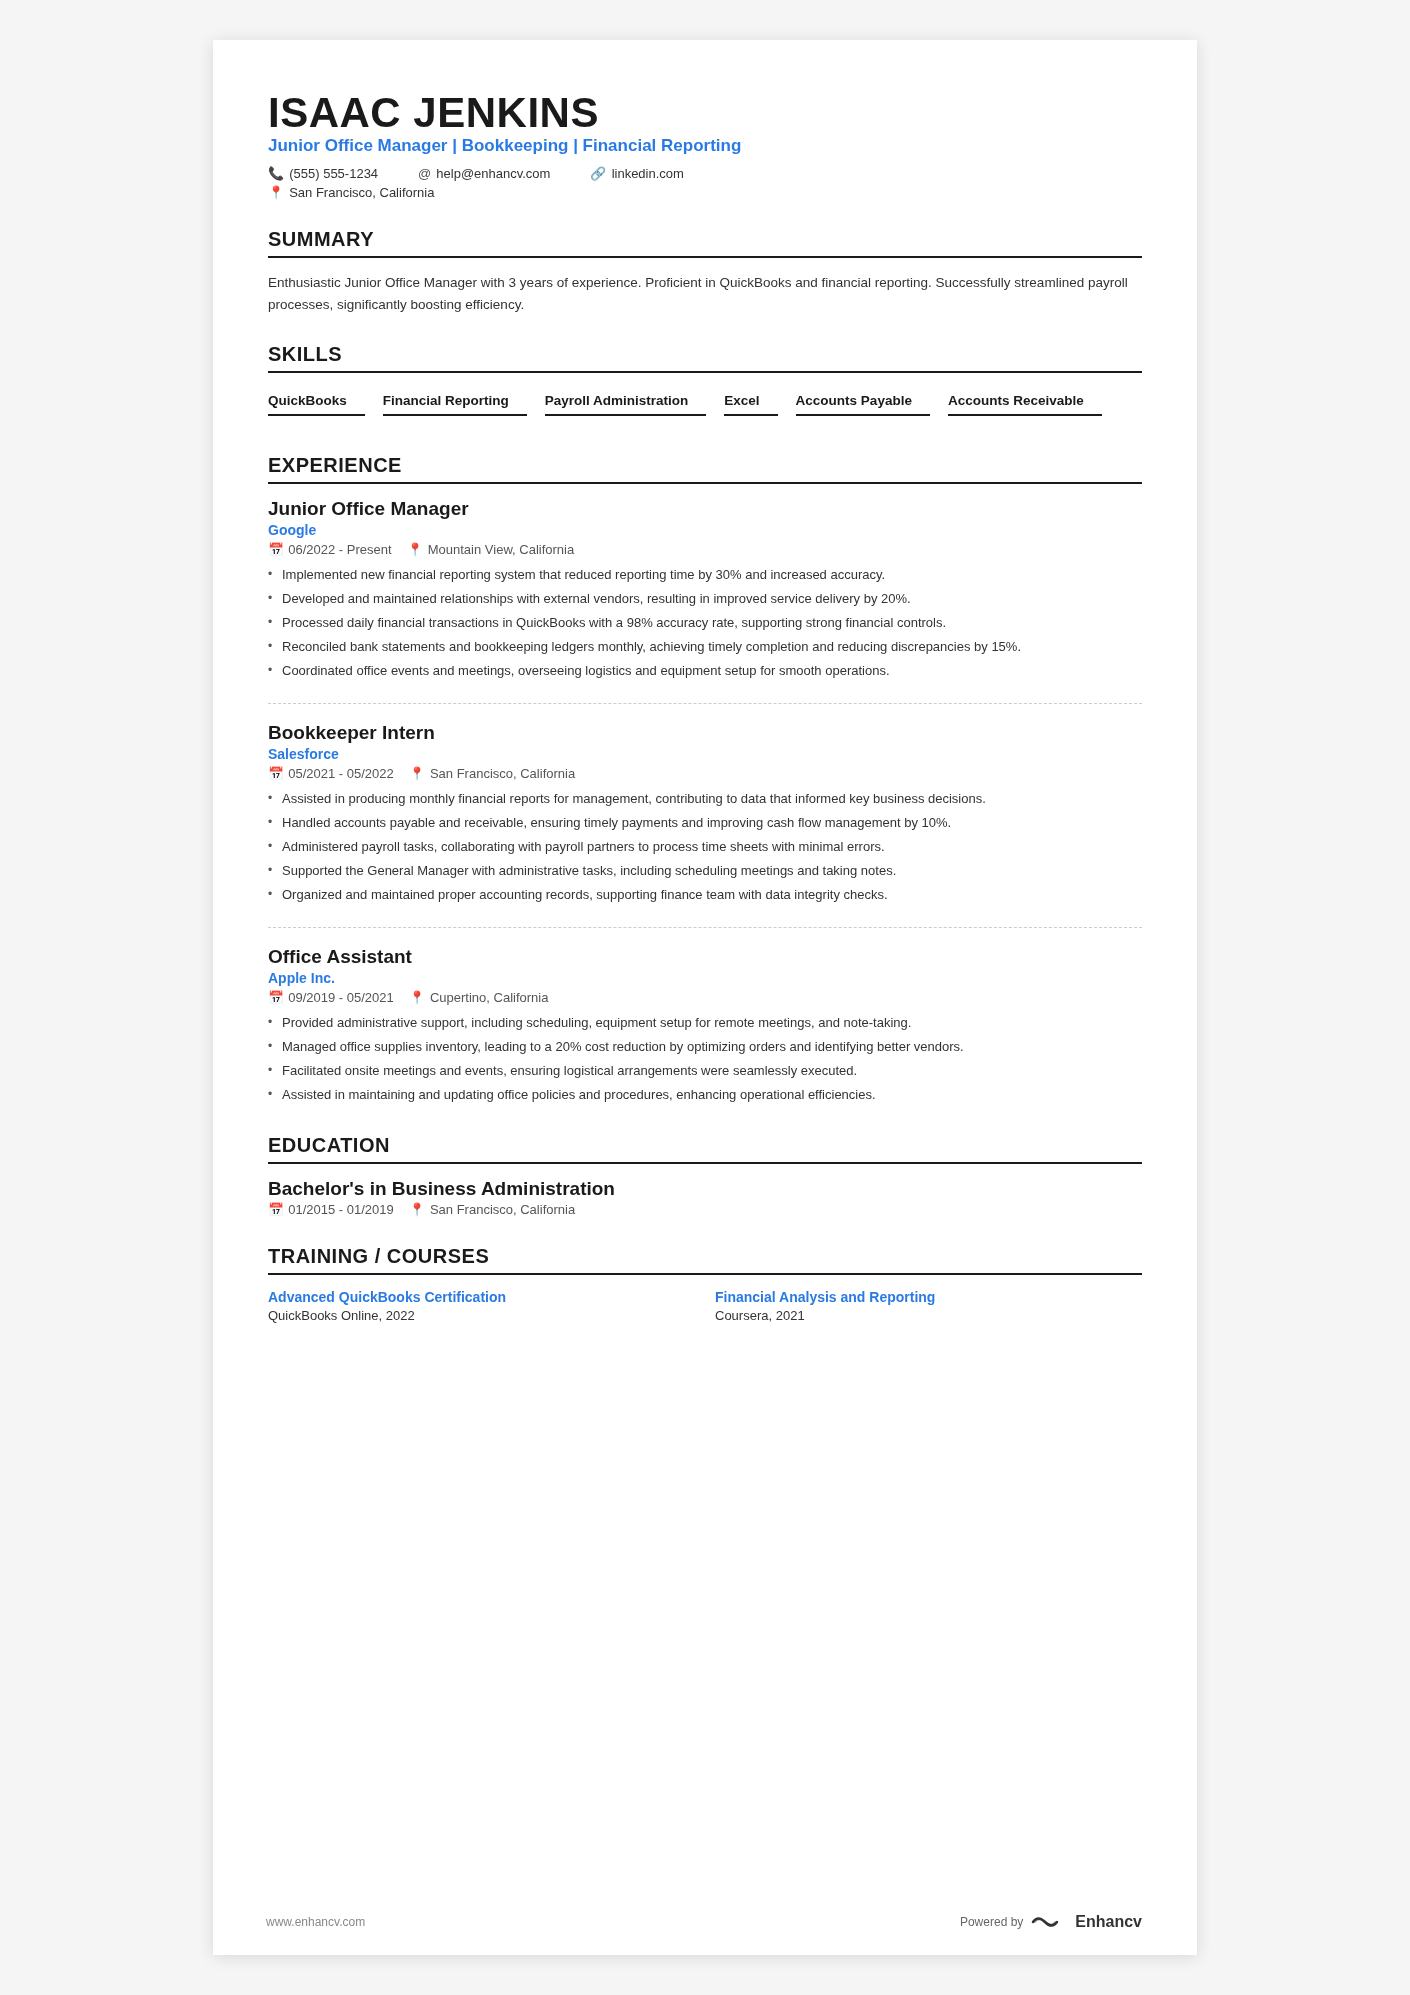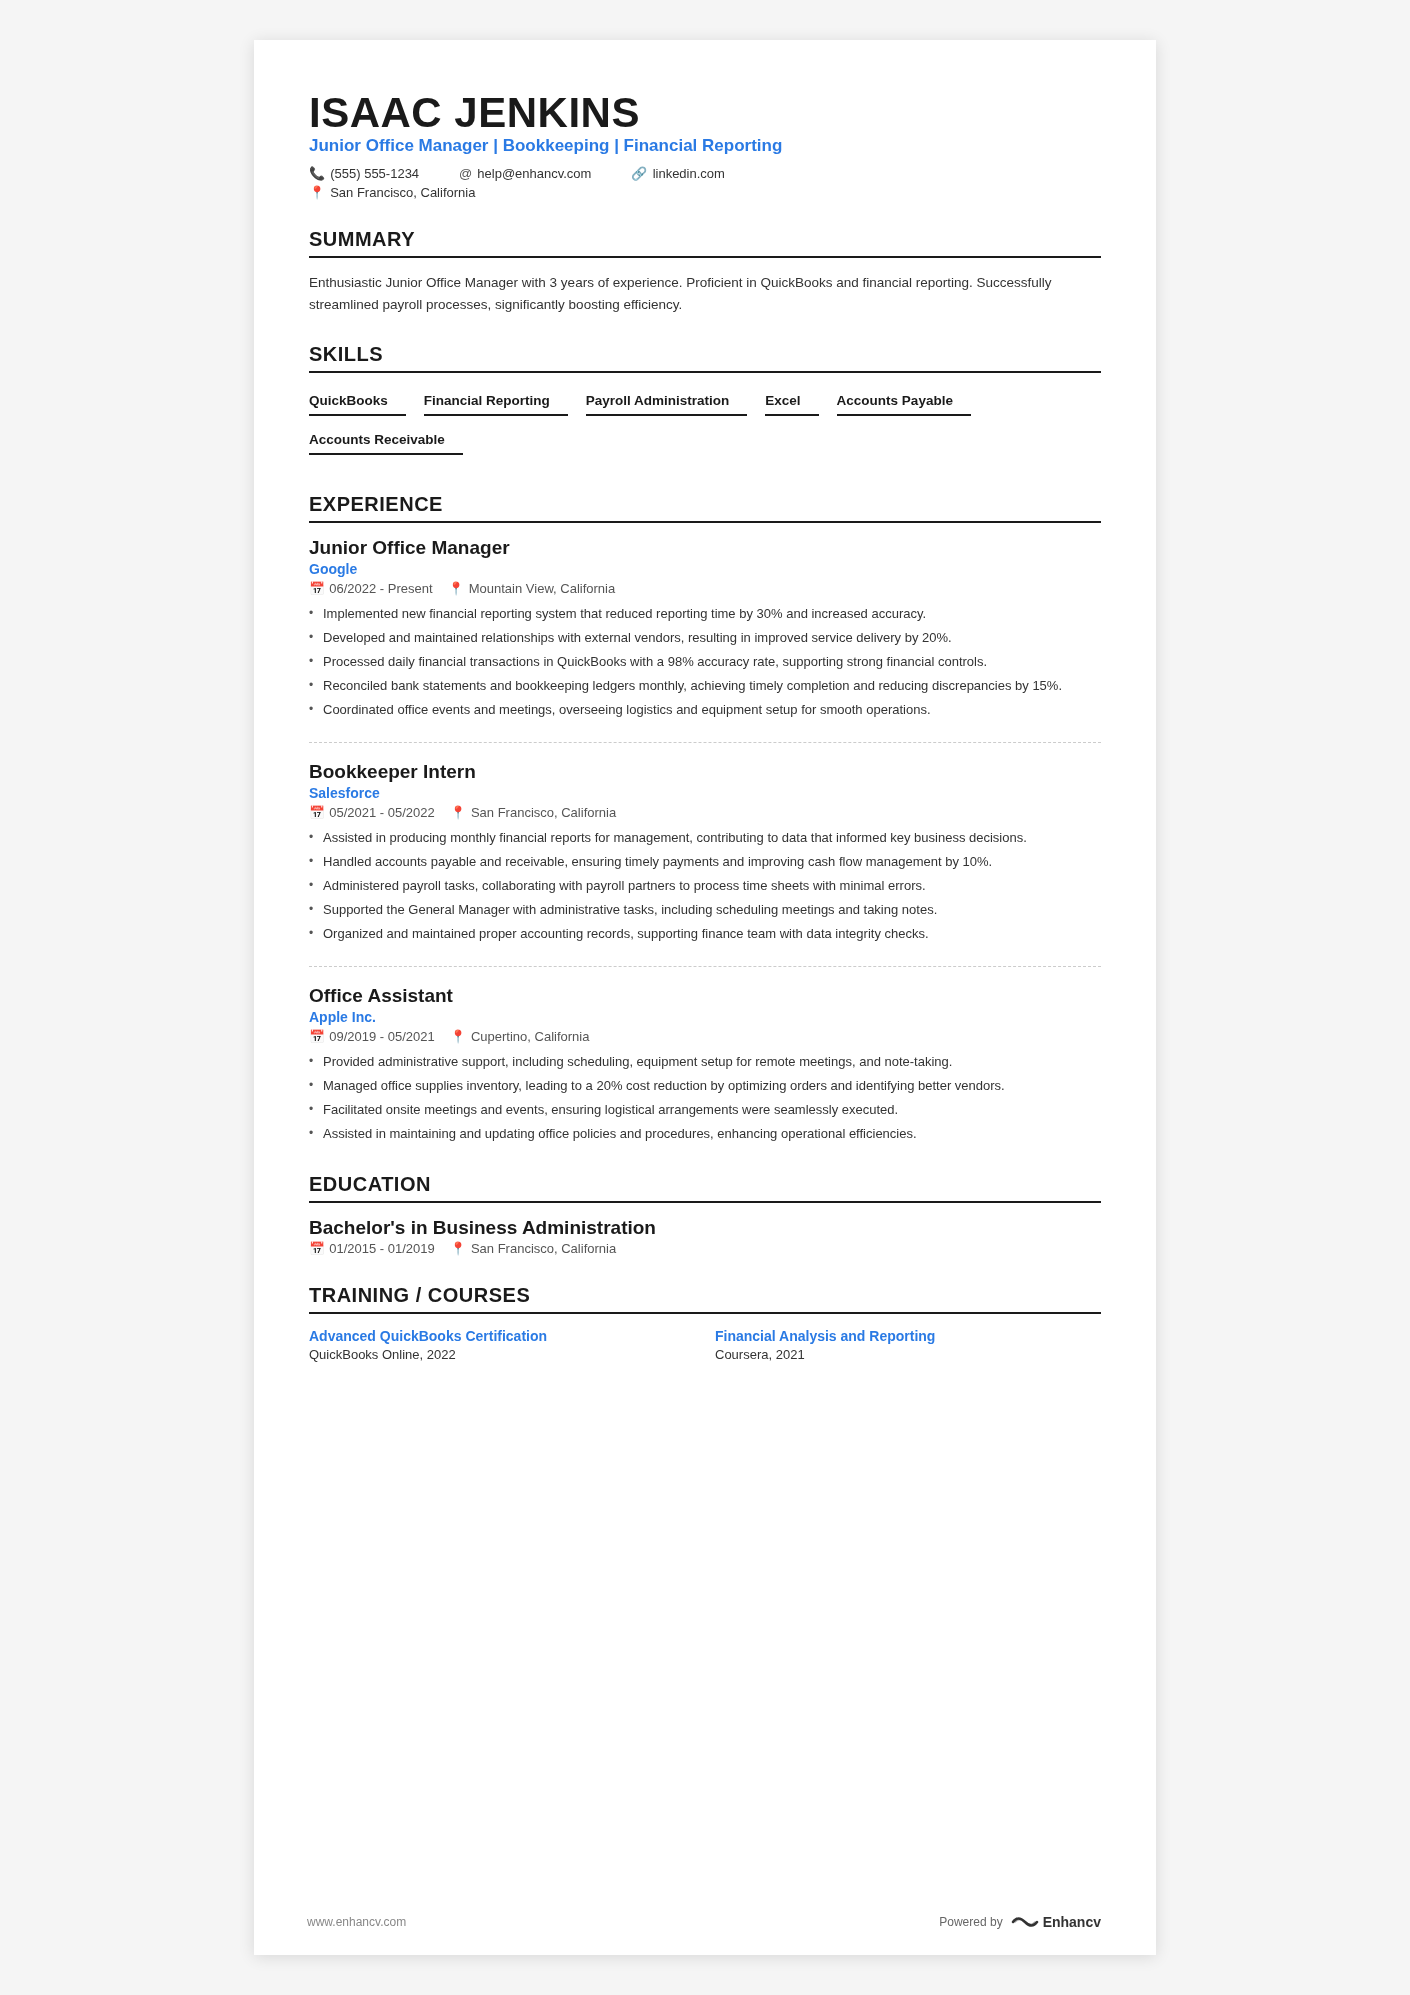--- a/index.html
+++ b/index.html
@@ -6,21 +6,21 @@
     body {
       font-family: 'Arial', sans-serif;
       background: #f5f5f5;
       display: flex;
       justify-content: center;
       padding: 40px 20px;
       min-height: 100vh;
     }
     .resume-wrapper {
       background: #fff;
-      width: 902px;
+      width: 984px;
       min-height: 1200px;
       padding: 50px 55px 60px 55px;
       box-shadow: 0 2px 15px rgba(0,0,0,0.12);
       position: relative;
     }
     
     .header-name {
       font-size: 42px;
       font-weight: 900;
       color: #1a1a1a;
@@ -189,24 +189,24 @@
     .footer-right {
       display: flex;
       align-items: center;
       gap: 8px;
       font-size: 12px;
       color: #666;
     }
     .enhancv-logo {
       display: flex;
       align-items: center;
-      gap: 4px;
-      font-weight: 700;
-      color: #333;
-      font-size: 14px;
+      gap: 16px;
+      font-weight: 700;
+      color: #333;
+      font-size: 16px;
     }
   </style>
 </head>
 <body>
 
 <div class="resume-wrapper">
 
   <div class="header">
     <div class="header-name">ISAAC JENKINS</div>
     <div class="header-title">Junior Office Manager | Bookkeeping | Financial Reporting</div>

